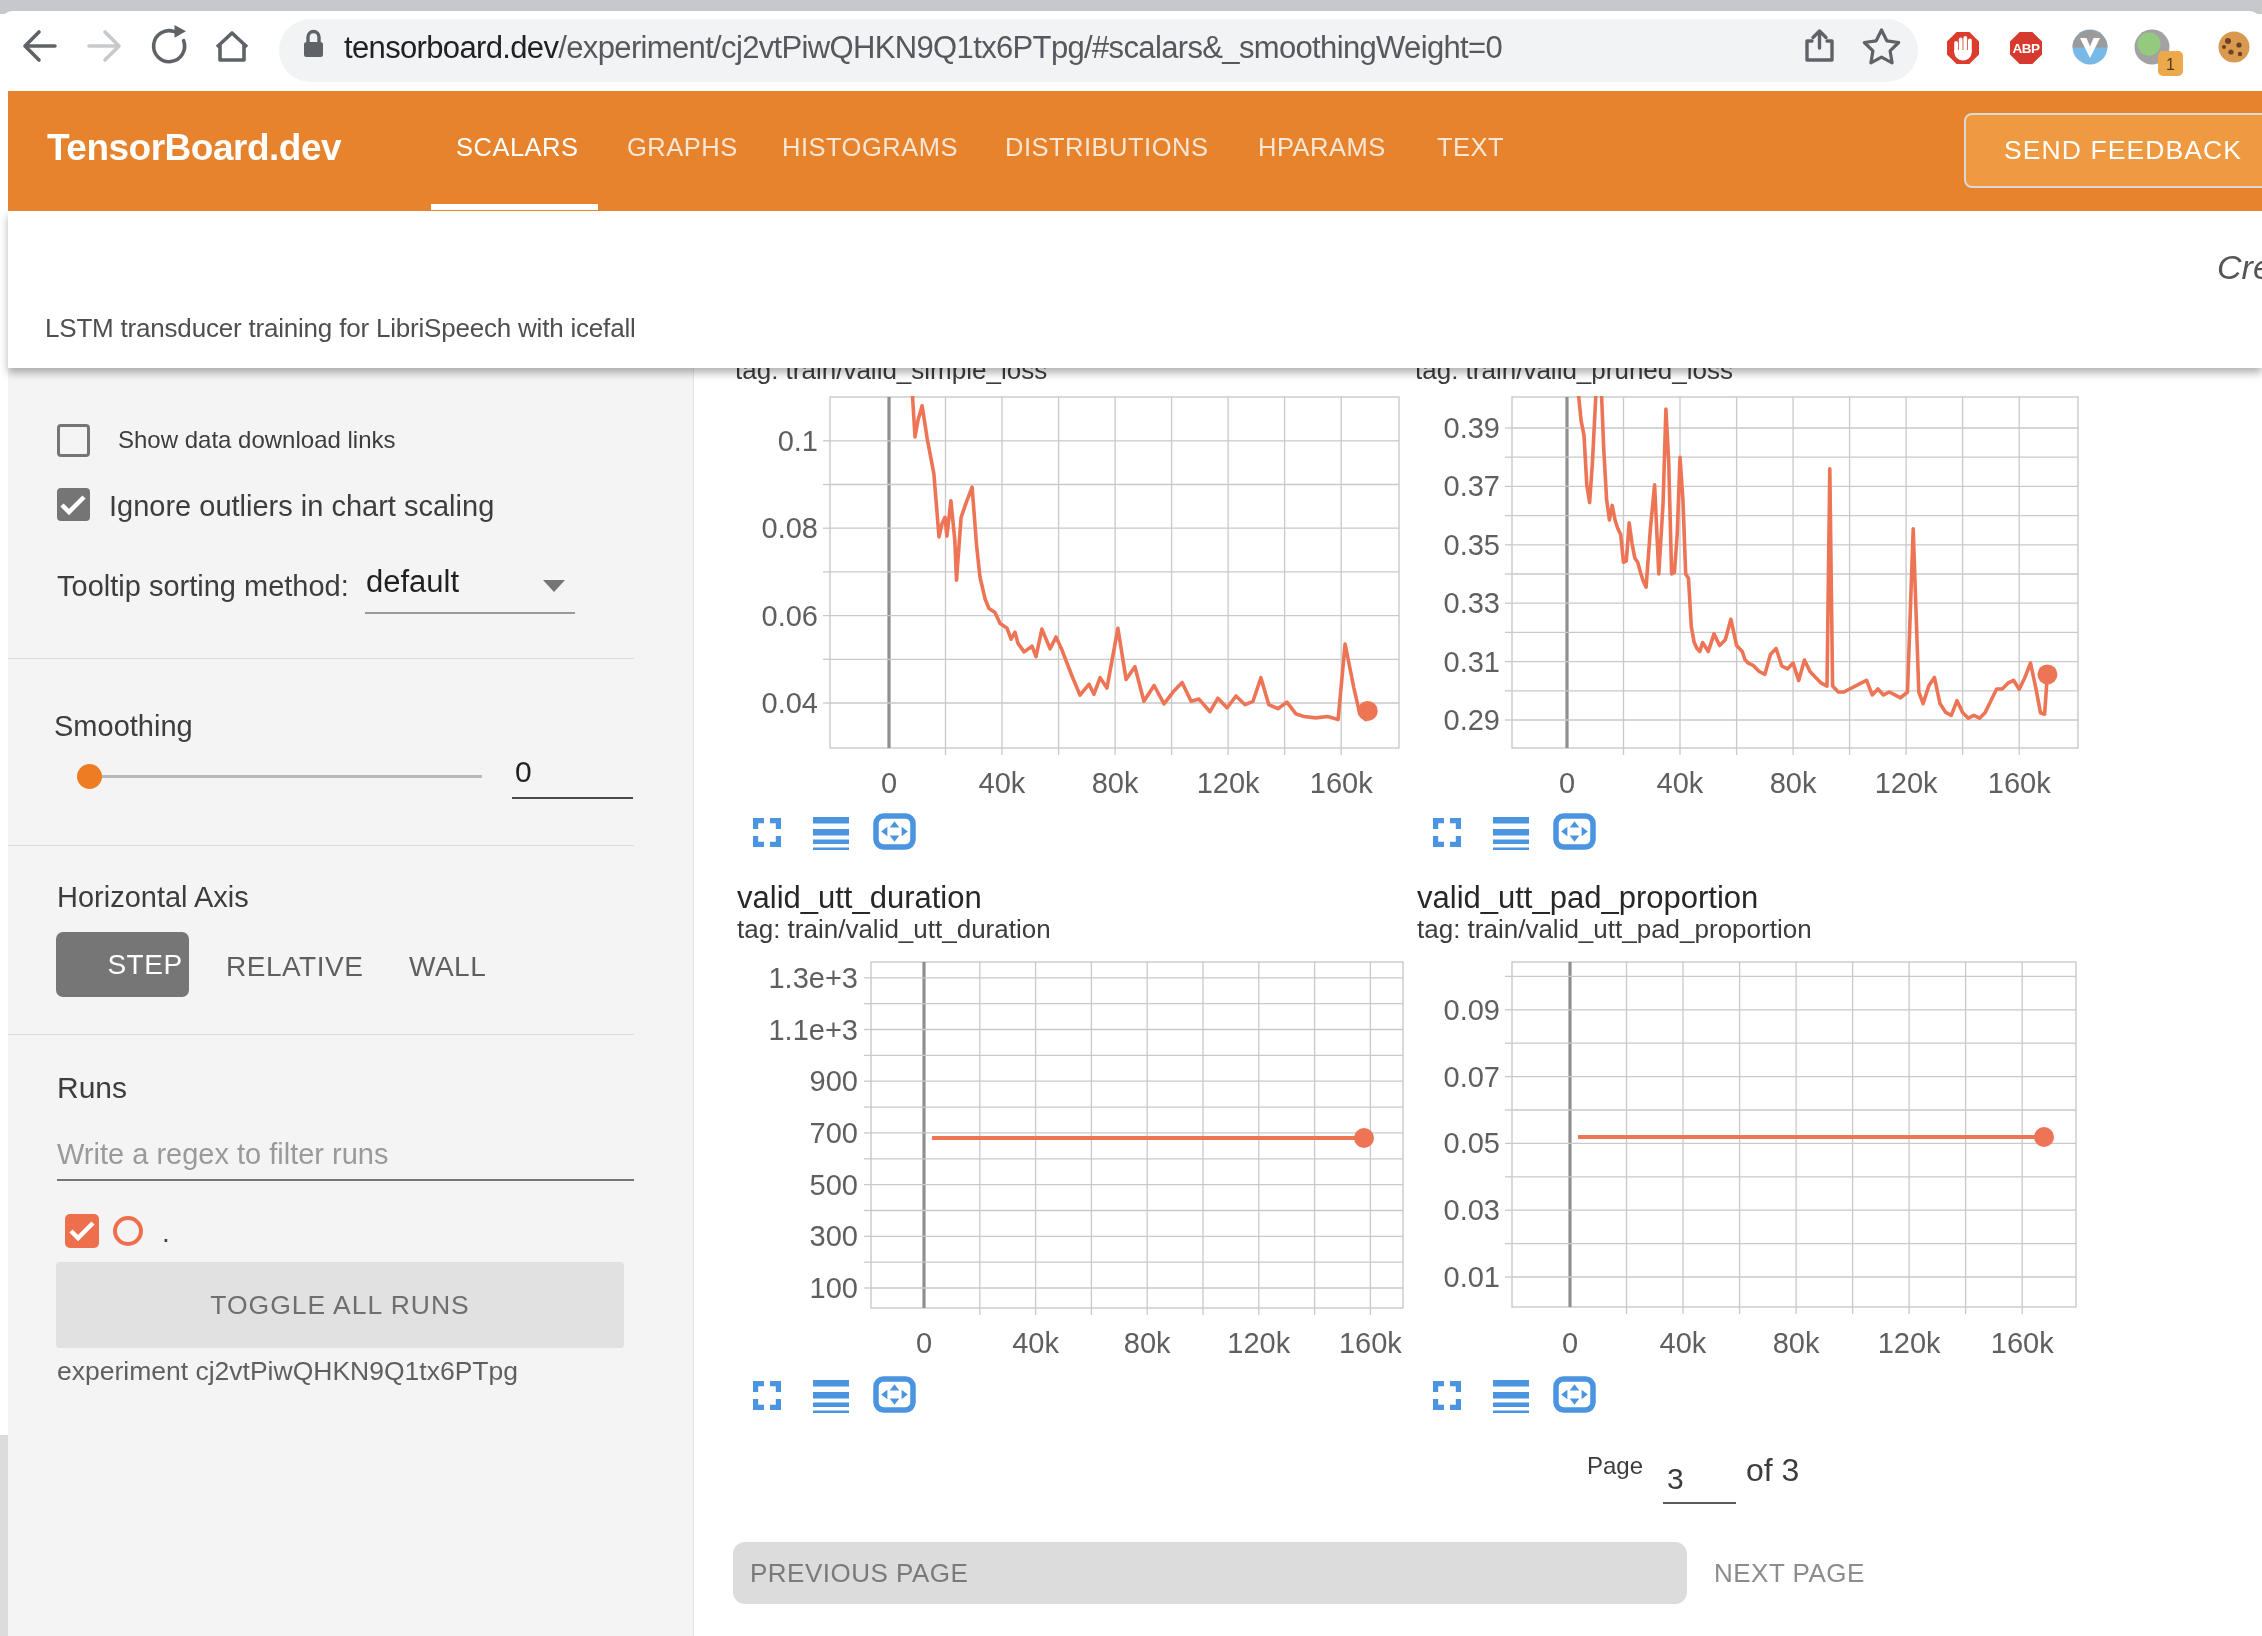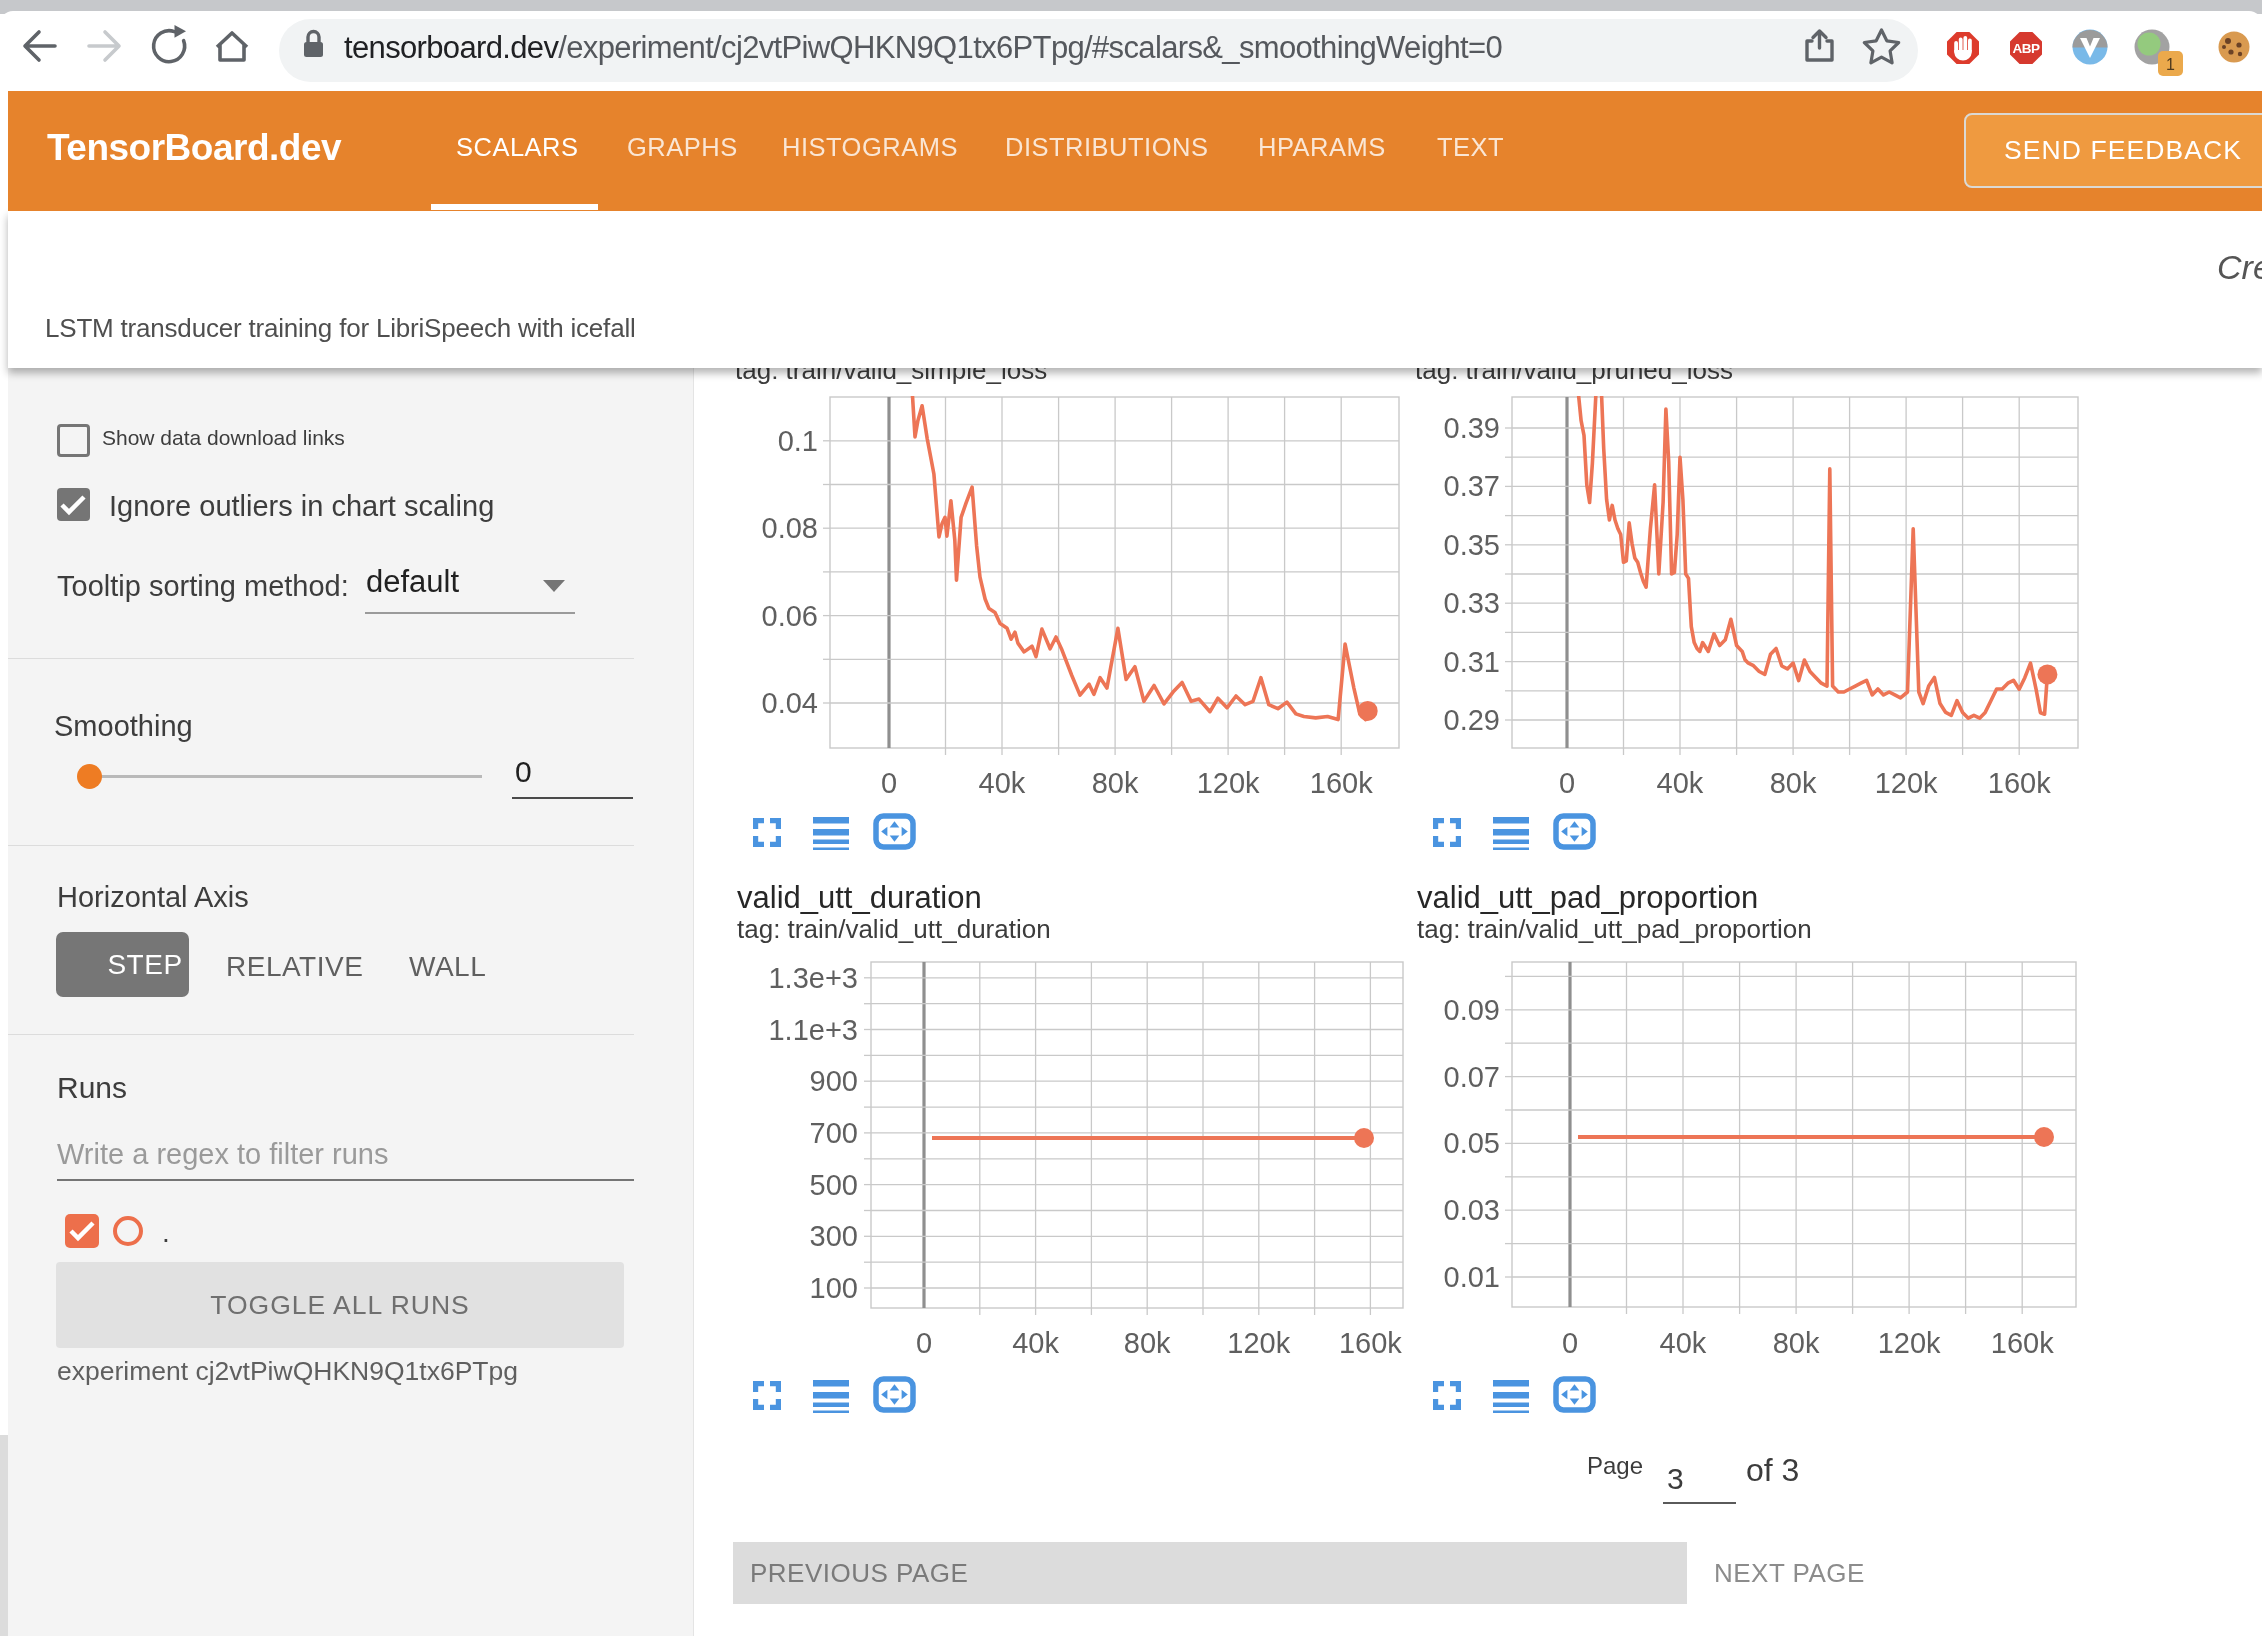--- a/index.html
+++ b/index.html
@@ -41,21 +41,21 @@
   border-radius:5px; z-index:3; }
 #runcirc { left:113px; top:1216px; width:30px; height:30px; border:4px solid #ed6f4b;
   border-radius:50%; z-index:3; background:#f4f4f4; }
 #stepbtn { left:56px; top:932px; width:133px; height:65px; background:#767676;
   border-radius:7px; color:#fff; font-size:28px; text-align:center; line-height:65px;
   z-index:3; letter-spacing:0.5px;padding-left:45px; }
 #togglebtn { left:56px; top:1262px; width:568px; height:86px; background:#e1e1e1;
   border-radius:4px; color:#6f6f6f; font-size:26.5px; letter-spacing:1px;
   text-align:center; line-height:86px; z-index:3; }
 #prevbtn { left:733px; top:1542px; width:954px; height:62px; background:#dcdcdc;
-  border-radius:0; color:#7a7a7a; font-size:26px; letter-spacing:0.5px;
+  border-radius:12px; color:#7a7a7a; font-size:26px; letter-spacing:0.5px;
   line-height:62px; padding-left:17px; z-index:3; }
 #nextbtn { left:1714px; top:1542px; height:62px; color:#8c8c8c; font-size:26px;
   letter-spacing:0.5px; line-height:62px; z-index:3; }
 </style></head>
 <body>
 <div class="abs" id="charts-wrap" style="left:0;top:0;width:2262px;height:1636px;z-index:1">
 <svg id="charts" viewBox="0 0 2262 1636">
 <defs>
         <clipPath id="ctl">
           <rect x="830" y="396" width="569" height="353"></rect>
@@ -365,21 +365,21 @@
 <div class="abs sb" style="left:1587px;top:1452px;font-size:24px;color:#3c3c3c">Page</div>
 <div class="abs sb" style="left:1667px;top:1462px;font-size:30px;color:#3c3c3c">3</div>
 <div class="abs" style="left:1663px;top:1502px;width:73px;height:2px;background:#5a5a5a;z-index:3"></div>
 <div class="abs sb" style="left:1746px;top:1452px;font-size:32px;color:#3c3c3c">of 3</div>
 <div class="abs" id="prevbtn">PREVIOUS PAGE</div>
 <div class="abs" id="nextbtn">NEXT PAGE</div>
 
 <div class="abs" id="sidebar"></div>
 <div class="abs" id="leftgut"></div>
 <div class="abs" id="cb1"></div>
-<div class="abs sb" style="left:102px;top:426px;font-size:21px">Show data download links</div>
+<div class="abs sb" style="left:118px;top:426px;font-size:24px">Show data download links</div>
 <div class="abs" id="cb2">
     <svg width="30" height="28" viewBox="0 0 30 28">
 <path d="M4,14 l7,7 L26,6" stroke="#fff" stroke-width="4.5" fill="none"></path>
     </svg>
   </div>
 <div class="abs sb" style="left:109px;top:490px;font-size:29px">Ignore outliers in chart scaling</div>
 <div class="abs sb" style="left:57px;top:570px;font-size:29px">Tooltip sorting method:</div>
 <div class="abs sb" style="left:366px;top:564px;font-size:31px;color:#212121">default</div>
 <div class="abs" style="left:543px;top:580px;width:0;height:0;border-left:11px solid transparent;border-right:11px solid transparent;border-top:12px solid #757575;z-index:3"></div>
 <div class="abs" style="left:365px;top:612px;width:210px;height:2px;background:#9a9a9a;z-index:3"></div>

